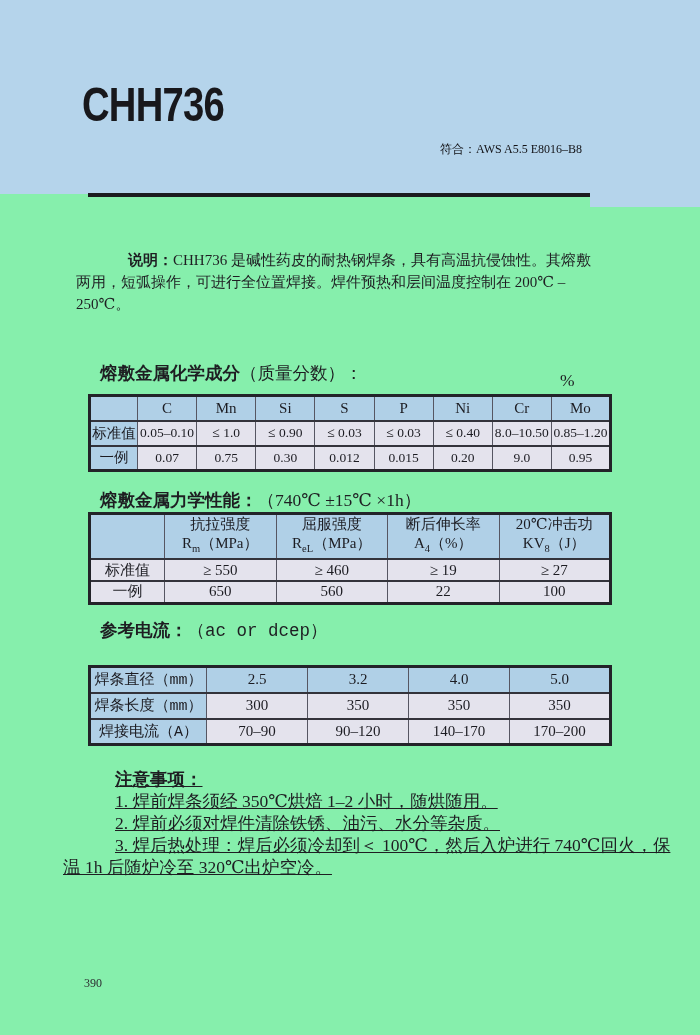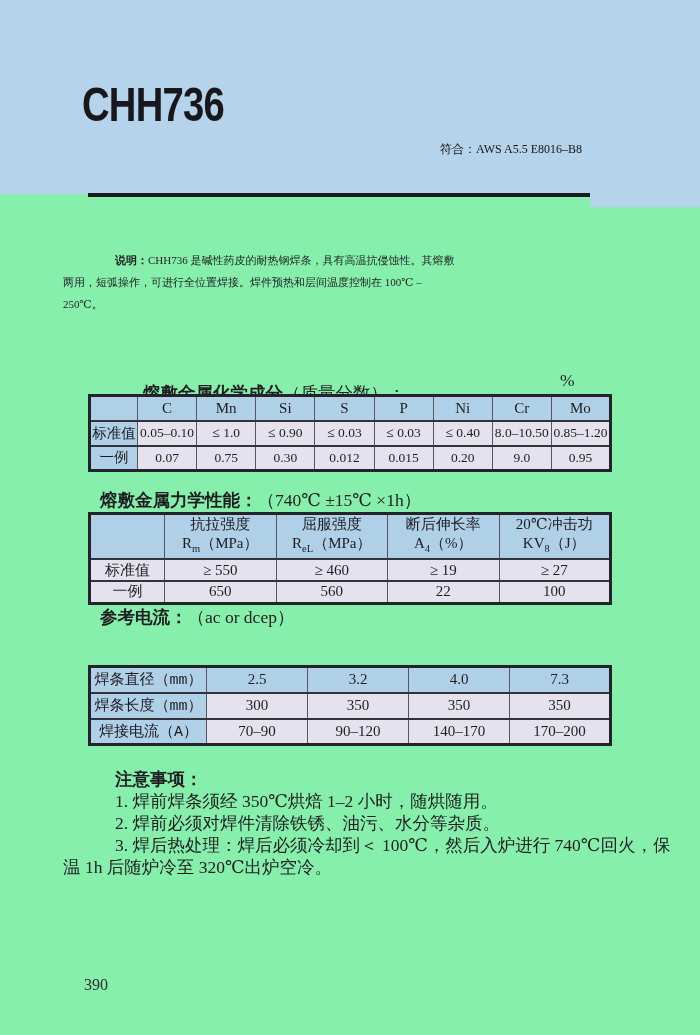--- a/index.html
+++ b/index.html
@@ -12,29 +12,29 @@
   .hdr-tab{position:absolute;left:590px;top:194px;width:110px;height:13px;background:#b5d4eb;}
   .hdr-title{
     position:absolute;left:82px;top:80px;
     font-family:"Liberation Sans","DejaVu Sans",sans-serif;
     font-weight:bold;font-size:49px;line-height:49px;color:#18181c;
     letter-spacing:-1px;transform:scaleX(0.78);transform-origin:0 50%;white-space:nowrap;
   }
   .hdr-std{position:absolute;left:412px;top:141px;font-size:12px;color:#121216;white-space:nowrap;margin-left:28px;}
   .hdr-rule{position:absolute;left:88px;top:193px;width:502px;height:4px;background:#1b1b1f;}
   
-  .desc{position:absolute;left:63px;top:249px;width:582px;font-size:11px;}
+  .desc{position:absolute;left:76px;top:249px;width:582px;font-size:15px;}
   .tline{height:22px;line-height:22px;white-space:nowrap;}
   .indent{padding-left:52px;}
   .bold{font-weight:bold;}
   
   .sec-h{position:absolute;left:100px;font-size:17.5px;height:22px;line-height:22px;white-space:nowrap;}
-  .h-chem{top:382px;margin-left:43px;}
+  .h-chem{top:362px;}
   .h-mech{top:489px;}
-  .h-cur{top:606px;}
+  .h-cur{top:620px;font-family:Liberation Mono, monospace;}
   .pct{position:absolute;left:560px;top:370px;font-size:17.5px;}
   .xray{position:absolute;left:100px;top:604px;font-size:17px;height:22px;line-height:22px;}
   
   .tbl-wrap{position:absolute;}
   .chem-pos{left:88px;top:394px;width:524px;height:77px;}
   .mech-pos{left:88px;top:512px;width:524px;height:89px;}
   .cur-pos{left:88px;top:665px;width:524px;height:80px;}
   table.dtable{border-collapse:collapse;table-layout:fixed;width:100%;height:100%;
     border:3px solid #232329;}
   .dtable td{
@@ -53,37 +53,37 @@
   .mech thead td{background:#b0d0e7;line-height:19px;}
   .mech thead tr{height:44px;}
   .mech tbody tr{height:22px;}
   .mech tbody td{background:#e4e3ed;}
   
   .cur tr{height:26px;}
   .cur td{background:#e4e3ed;}
   .cur tbody tr:first-child td{background:#b0d0e7;}
   .cur tbody td.rowhead{background:#b0d0e7;font-family:Liberation Mono, monospace;}
   
-  .notes{position:absolute;left:63px;top:768px;width:582px;font-size:17.5px;}
-  .pageno{position:absolute;left:84px;top:976px;font-size:16px;color:#2c2c30;}
+  .notes{position:absolute;left:63px;top:768px;width:582px;font-size:17.5px;text-decoration:underline;}
+  .pageno{position:absolute;left:84px;top:976px;font-size:12px;color:#2c2c30;}
 </style>
 </head>
 <body>
 
 <div class="page">
 
   <div class="hdr"></div>
   <div class="hdr-tab"></div>
   <div class="hdr-title">CHH736</div>
   <div class="hdr-std">符合：AWS A5.5 E8016–B8</div>
   <div class="hdr-rule"></div>
 
   <div class="desc">
     <div class="tline indent"><span class="bold">说明：</span><span>CHH736 是碱性药皮的耐热钢焊条，具有高温抗侵蚀性。其熔敷</span></div>
-    <div class="tline"><span>两用，短弧操作，可进行全位置焊接。焊件预热和层间温度控制在 100℃ –</span></div>
+    <div class="tline"><span>两用，短弧操作，可进行全位置焊接。焊件预热和层间温度控制在 200℃ –</span></div>
     <div class="tline"><span>250℃。</span></div>
   </div>
 
   <div class="sec-h h-chem"><span class="bold">熔敷金属化学成分</span><span>（质量分数）：</span></div>
   <div class="pct">%</div>
   <div class="tbl-wrap chem-pos">
     <table class="dtable chem">
       <colgroup>
           <col style="width:48px">
           <col>
@@ -194,21 +194,21 @@
           <col>
           <col>
           <col>
         </colgroup>
       <tbody>
           <tr>
             <td class="rowhead">焊条直径（mm）</td>
             <td>2.5</td>
             <td>3.2</td>
             <td>4.0</td>
-            <td>7.3</td>
+            <td>5.0</td>
           </tr>
           <tr>
             <td class="rowhead">焊条长度（mm）</td>
             <td>300</td>
             <td>350</td>
             <td>350</td>
             <td>350</td>
           </tr>
           <tr>
             <td class="rowhead">焊接电流（A）</td>

